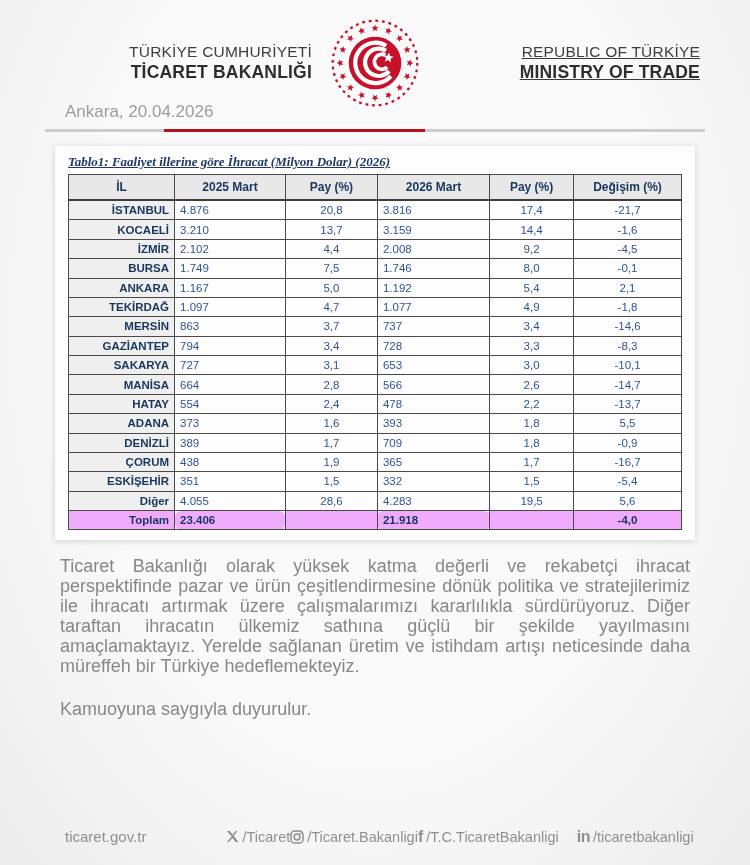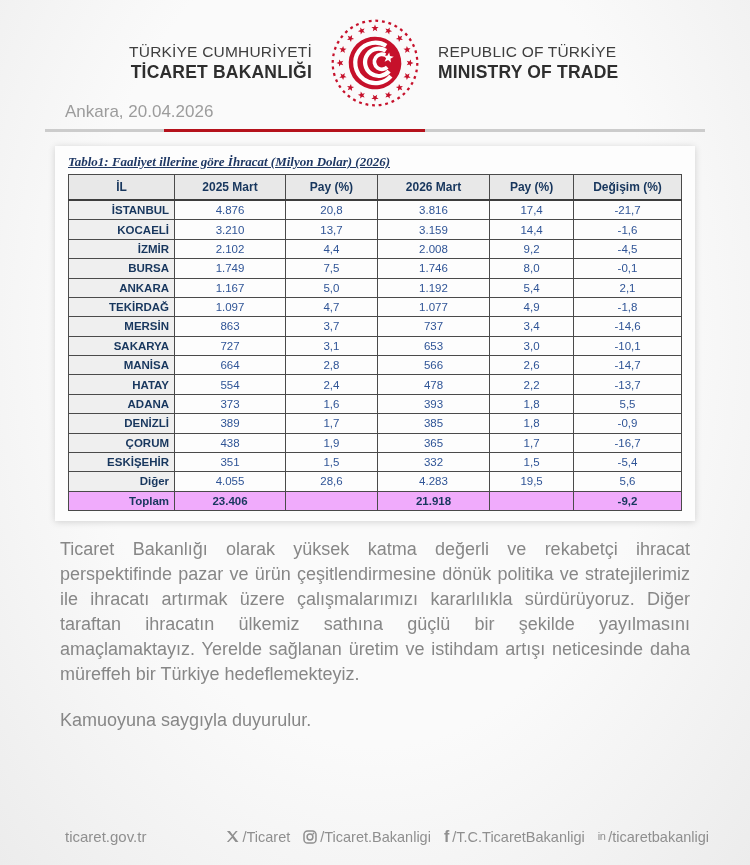--- a/index.html
+++ b/index.html
@@ -7,54 +7,54 @@
   body {
     position:relative;
     font-family:"Liberation Sans", sans-serif;
     background:radial-gradient(ellipse at 50% 38%, #fafafa 55%, #ececec 100%);
     overflow:hidden;
   }
   
   .masthead { display:flex; align-items:center; justify-content:center; gap:16px; padding-top:24px; height:102px; }
   .org { width:262px; line-height:1.22; color:#3c3c3c; }
   .org-tr { text-align:right; }
-  .org-en { text-align:left; }
+  .org-en { text-align:right;text-decoration:underline; }
   .org .l1 { font-size:15.5px; letter-spacing:.2px; color:#3e3e3e; }
   .org .l2 { font-size:17.5px; font-weight:bold; color:#2e2e2e; letter-spacing:.2px; }
   .emblem { width:94px; height:94px; flex:0 0 auto; }
   .dateline { margin:0 0 0 65px; font-size:17px; color:#9c9c9c; }
   .divider { height:3px; margin:7px 45px 0 45px;
     background:linear-gradient(90deg,#cccccc 0 18%, #b5121c 18% 57.5%, #cccccc 57.5% 100%); }
   
   .panel { margin:14px 55px 0; background:#fdfdfd; padding:7px 13px 10px;
     box-shadow:0 1px 7px rgba(0,0,0,.16); }
   .tbl-title { font-size:13px; font-weight:bold; font-style:italic; text-decoration:underline;
     color:#1f3864; margin:1px 0 4px;font-family:Liberation Serif, serif; }
   table { width:100%; border-collapse:collapse; table-layout:fixed; }
   th, td { border:1px solid #4a4a4a; }
   thead th { background:#e8e8e8; color:#17365d; font-size:12px; font-weight:bold;
     padding:5px 2px; border-bottom:2px solid #3d3d3d; }
   td { font-size:11.5px; padding:3.2px 5px; color:#2f5496; }
   td.c0 { background:#efefef; font-weight:bold; color:#17365d; text-align:right; }
-  td.c1, td.c3 { text-align:center; }
+  td.c1, td.c3 { text-align:left;border-radius:6px; }
   td.c2, td.c4, td.c5 { text-align:center; }
   tbody.total td { background:#f0abfc; font-weight:bold; color:#17365d; }
   
-  .paragraph { margin:16px 60px 0; width:630px; font-size:18px; line-height:25px;
+  .paragraph { margin:16px 60px 0; width:630px; font-size:18px; line-height:20px;
     text-align:justify; color:#878787; }
   .closing { margin:23px 60px 0; font-size:18px; color:#878787; }
   
   .footer { position:absolute; left:0; right:0; bottom:20px; display:flex; align-items:center;
     padding-left:65px; color:#8f8f8f; }
   .website { font-size:15px; color:#8f8f8f; }
-  .socials { margin-left:80px; display:flex; gap:13px; }
+  .socials { margin-left:80px; display:flex; }
   .social { display:flex; align-items:center; gap:3px; font-size:14.5px; color:#8f8f8f; }
   .social svg { display:block; }
   .glyph-f { font-weight:bold; font-size:16px; line-height:1; }
-  .glyph-in { font-weight:normal; font-size:11px; letter-spacing:-.5px; line-height:1; }
+  .glyph-in { font-weight:bold; font-size:16px; letter-spacing:-.5px; line-height:1;padding-left:18px; }
 </style>
 </head>
 <body>
 
 <div class="masthead">
   <div class="org org-tr">
     <div class="l1">TÜRKİYE CUMHURİYETİ</div>
     <div class="l2">TİCARET BAKANLIĞI</div>
   </div>
 
@@ -177,20 +177,28 @@
         </tr>
         <tr>
           <td class="c0">MERSİN</td>
           <td class="c1">863</td>
           <td class="c2">3,7</td>
           <td class="c3">737</td>
           <td class="c4">3,4</td>
           <td class="c5">-14,6</td>
         </tr>
         <tr>
+          <td class="c0">GAZİANTEP</td>
+          <td class="c1">794</td>
+          <td class="c2">3,4</td>
+          <td class="c3">728</td>
+          <td class="c4">3,3</td>
+          <td class="c5">-8,3</td>
+        </tr>
+        <tr>
           <td class="c0">SAKARYA</td>
           <td class="c1">727</td>
           <td class="c2">3,1</td>
           <td class="c3">653</td>
           <td class="c4">3,0</td>
           <td class="c5">-10,1</td>
         </tr>
         <tr>
           <td class="c0">MANİSA</td>
           <td class="c1">664</td>
@@ -212,21 +220,21 @@
           <td class="c1">373</td>
           <td class="c2">1,6</td>
           <td class="c3">393</td>
           <td class="c4">1,8</td>
           <td class="c5">5,5</td>
         </tr>
         <tr>
           <td class="c0">DENİZLİ</td>
           <td class="c1">389</td>
           <td class="c2">1,7</td>
-          <td class="c3">385</td>
+          <td class="c3">709</td>
           <td class="c4">1,8</td>
           <td class="c5">-0,9</td>
         </tr>
         <tr>
           <td class="c0">ÇORUM</td>
           <td class="c1">438</td>
           <td class="c2">1,9</td>
           <td class="c3">365</td>
           <td class="c4">1,7</td>
           <td class="c5">-16,7</td>
@@ -248,21 +256,21 @@
           <td class="c5">5,6</td>
         </tr>
       </tbody>
     <tbody class="total">
       <tr>
         <td class="c0">Toplam</td>
         <td class="c1">23.406</td>
         <td class="c2"></td>
         <td class="c3">21.918</td>
         <td class="c4"></td>
-        <td class="c5">-9,2</td>
+        <td class="c5">-4,0</td>
       </tr>
     </tbody>
   </table>
 </div>
 
 <p class="paragraph">Ticaret Bakanlığı olarak yüksek katma değerli ve rekabetçi ihracat perspektifinde pazar ve ürün çeşitlendirmesine dönük politika ve stratejilerimiz ile ihracatı artırmak üzere çalışmalarımızı kararlılıkla sürdürüyoruz. Diğer taraftan ihracatın ülkemiz sathına güçlü bir şekilde yayılmasını amaçlamaktayız. Yerelde sağlanan üretim ve istihdam artışı neticesinde daha müreffeh bir Türkiye hedeflemekteyiz.</p>
 <p class="closing">Kamuoyuna saygıyla duyurulur.</p>
 
 <div class="footer">
   <span class="website">ticaret.gov.tr</span>

